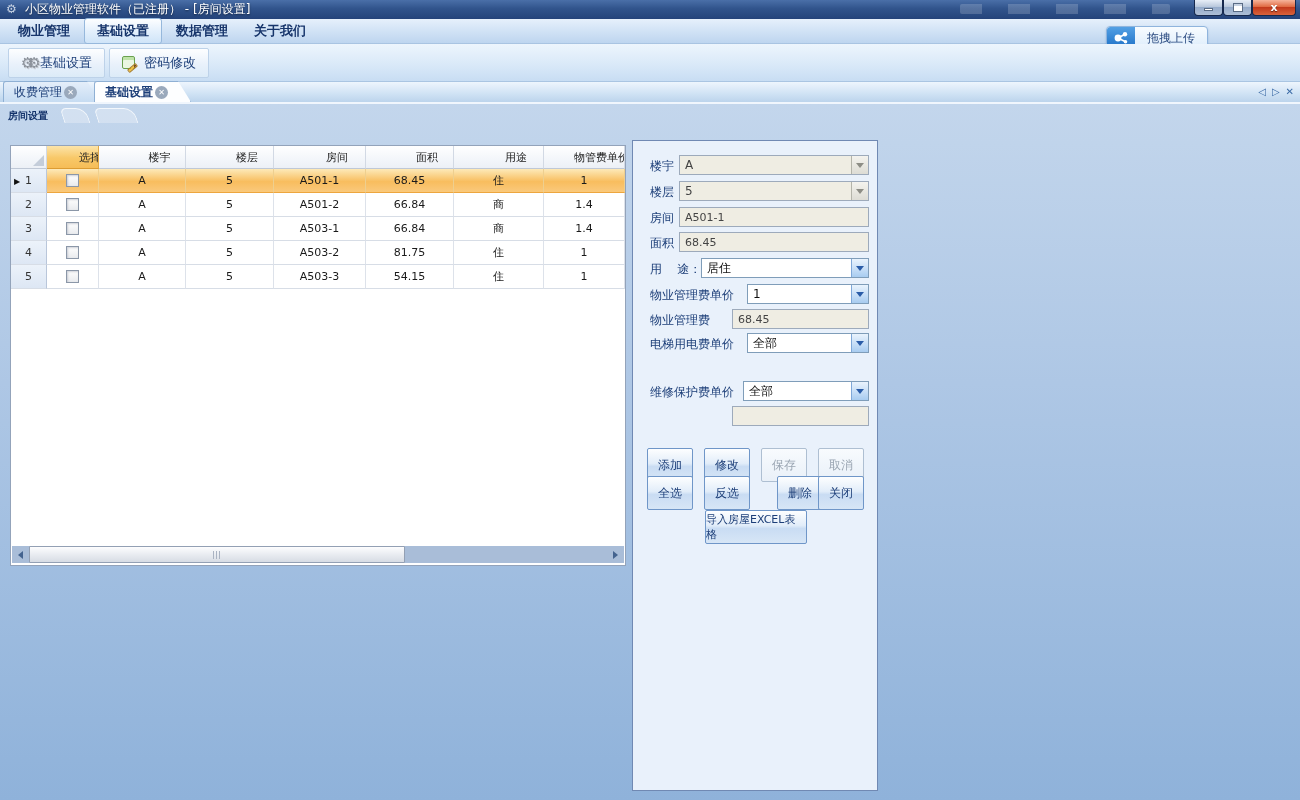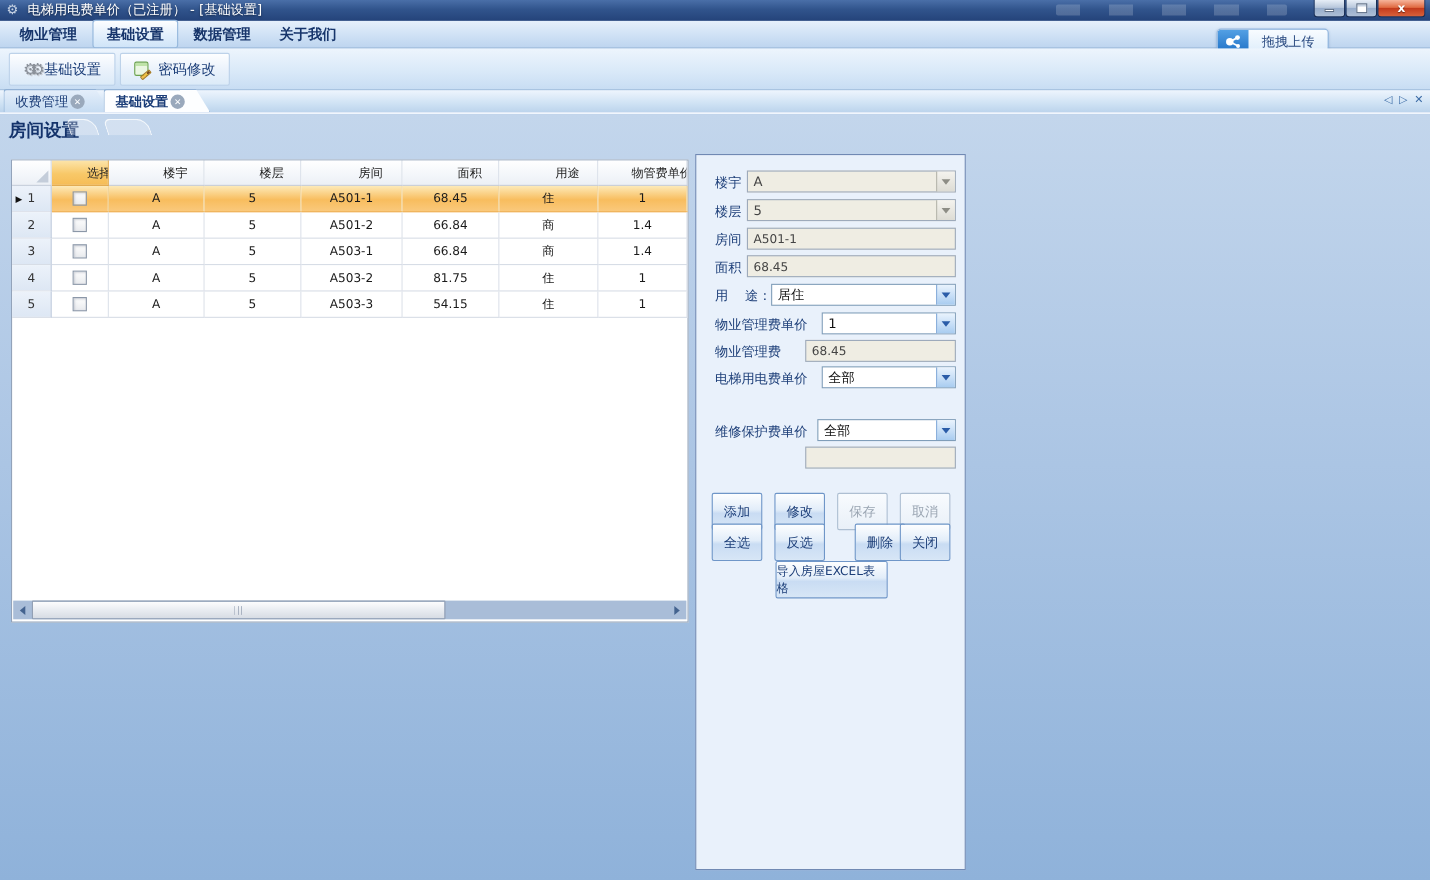--- a/index.html
+++ b/index.html
@@ -56,21 +56,21 @@
     background:linear-gradient(180deg,#e4eefa 0%,#c6dcf2 100%); border:1px solid #8fb0d4; border-bottom:none;
     clip-path:polygon(0 0,calc(100% - 13px) 0,100% 100%,0 100%); margin-right:-6px; border-radius:3px 0 0 0; }
   .doc-tab.active { background:#fdfeff; font-weight:bold; z-index:2; }
   .tab-close { width:13px; height:13px; border-radius:50%; background:#9aa9bc; color:#fff; font-size:8px; line-height:13px;
     text-align:center; font-weight:bold; }
   .tabnav { position:absolute; right:6px; top:4px; color:#3a6aa5; font-size:10px; display:flex; gap:6px; align-items:center; }
 
   
   .content { position:absolute; left:0; top:104px; width:1300px; height:696px;
     background:linear-gradient(180deg,#c3d6ec 0%,#aec7e5 40%,#8fb2da 100%); }
-  .subtab-label { position:absolute; left:8px; top:5px; font-weight:bold; font-size:16px; color:#14336b; }
+  .subtab-label { position:absolute; left:8px; top:5px; font-weight:bold; font-size:10px; color:#14336b; }
   .ghost-tab { position:absolute; top:4px; height:15px; border:1px solid rgba(255,255,255,.75); border-bottom:none;
     background:rgba(255,255,255,.28); border-radius:6px 10px 0 0; transform:skewX(18deg); }
 
   
   .grid-panel { position:absolute; left:10px; top:41px; width:616px; height:421px; background:#ffffff;
     border:1px solid #93a3ba; }
   .grid-head,.grid-row { display:grid; grid-template-columns:36px 52px 87px 88px 92px 88px 90px 1fr; }
   .grid-head { height:23px; }
   .grid-row { height:24px; }
   .cell { display:flex; align-items:center; justify-content:center; font-size:11px;
@@ -126,21 +126,21 @@
     color:#1c3e78; font-size:12px; display:flex; align-items:center; justify-content:center; cursor:default; }
   .btn.disabled { border-color:#aebfd2; color:#9aa5b2;
     background:linear-gradient(180deg,#f8fbfe 0%,#e9f0f8 100%);text-align:center; }
   .btn.wide { width:102px; font-size:11px; }
 </style>
 </head>
 <body>
 
 <div class="titlebar">
   <span class="app-icon">⚙</span>
-  <span class="win-title">电梯用电费单价（已注册） - [基础设置]</span>
+  <span class="win-title">小区物业管理软件（已注册） - [房间设置]</span>
   <div class="ghost-marks"></div>
   <div class="win-controls">
     <div class="winbtn">
         <span class="glyph-min"></span>
       </div>
     <div class="winbtn">
         <span class="glyph-max"></span>
       </div>
     <div class="winbtn close">
         <span class="glyph-x">x</span>

